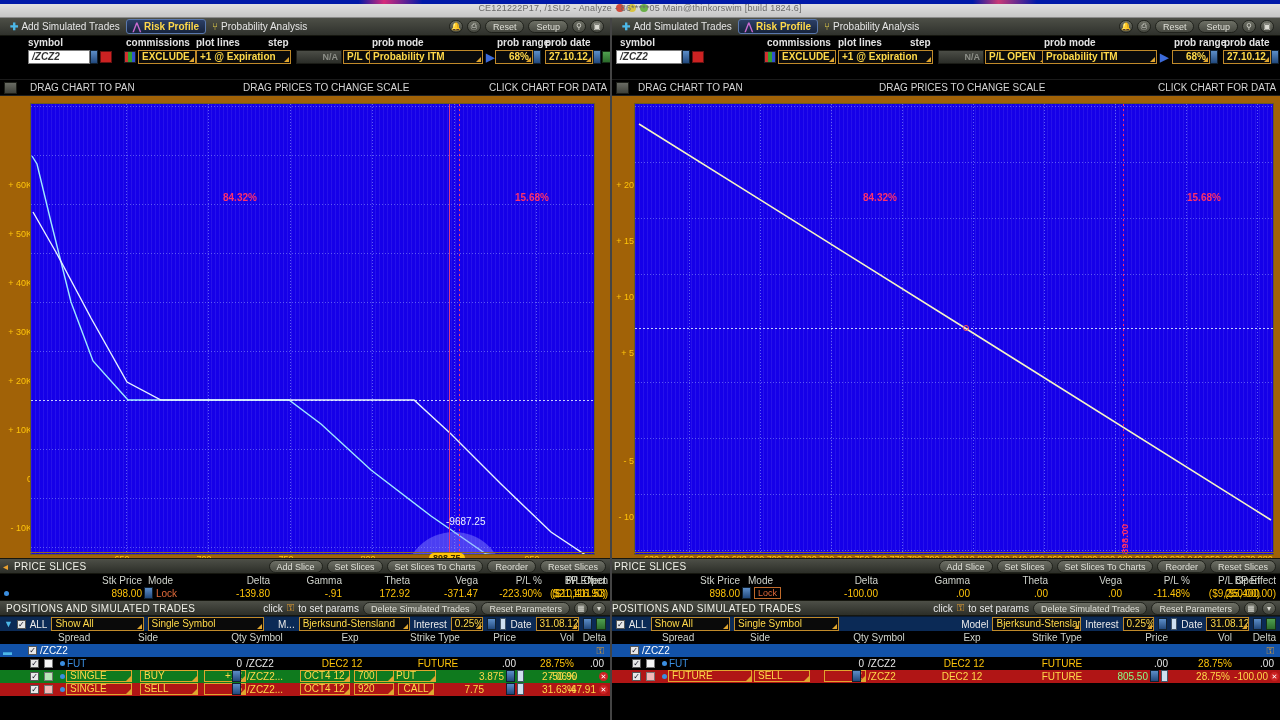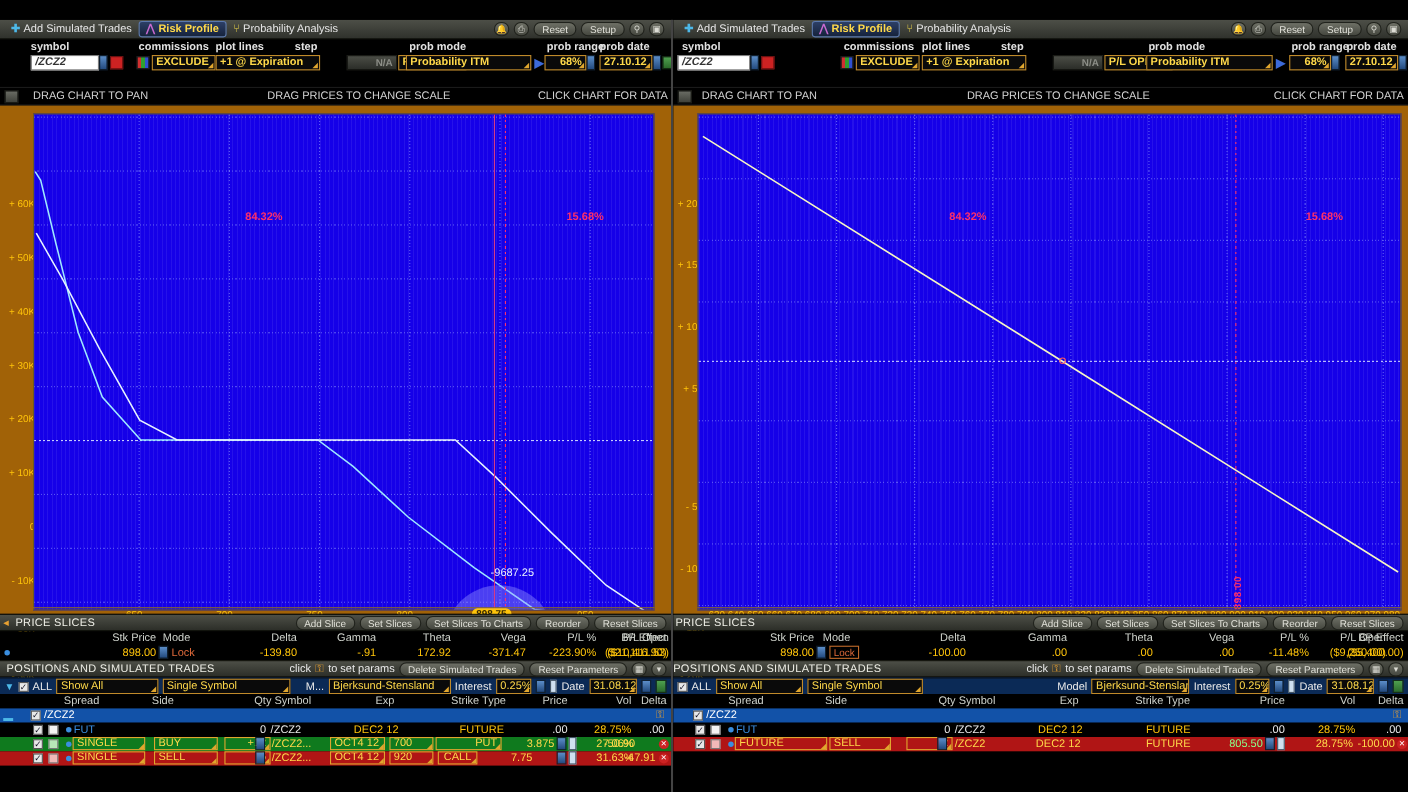--- a/index.html
+++ b/index.html
@@ -52,21 +52,21 @@
   .combo{height:14px;border:1px solid #c08a2a;background:#0a0a0a;color:#ffd94a;
     font-size:10px;line-height:12px;padding:0 3px;position:relative;white-space:nowrap;overflow:hidden;}
   .combo:after{content:"";position:absolute;right:1px;bottom:1px;border-left:5px solid transparent;
     border-bottom:5px solid #e0a62e;}
   .txtin{height:14px;border:1px solid #7d7d7d;background:#fff;color:#333;font-size:10px;
     line-height:12px;padding:0 3px;font-style:italic;}
   .spin{width:8px;height:14px;background:linear-gradient(#5c8ec9,#22497d);border:1px solid #102030;}
   .redsq{width:12px;height:12px;background:#cc2222;border:1px solid #661111;}
   .rgbsq{width:12px;height:12px;background:linear-gradient(90deg,#d03030 33%,#30a030 33%,#30a030 66%,#3050d0 66%);border:1px solid #222;}
   .na{height:14px;width:46px;background:linear-gradient(#4b4d46,#2b2d28);color:#8d8f88;
-    font-size:9px;text-align:right;line-height:13px;padding-right:3px;border:1px solid #1a1b16;margin-left:19px;}
+    font-size:9px;text-align:right;line-height:13px;padding-right:3px;border:1px solid #1a1b16;}
   .bluearrow{color:#3c6ad8;font-size:11px;}
   .grnsq{width:11px;height:12px;background:linear-gradient(#4fa04f,#2b6b2b);border:1px solid #163016;}
   .dotl{position:absolute;width:4px;height:4px;border-radius:50%;background:#3a6fd8;}
 
   
   .hints{position:relative;height:16px;background:#000;border-bottom:1px solid #202020;
     font-size:10px;color:#d4d4d4;}
   .hints span{position:absolute;top:2px;white-space:nowrap;}
   .icobox{position:absolute;left:4px;top:2px;width:13px;height:12px;
     background:linear-gradient(#6a6c64,#3f413a);border:1px solid #1d1f19;}
@@ -136,20 +136,29 @@
   .stepper{position:absolute;top:0;width:9px;height:12px;
     background:linear-gradient(#5c8ec9,#22497d);border:1px solid #102030;}
   .lockico{position:absolute;top:0;width:7px;height:12px;background:#cfe0f0;border:1px solid #456;}
   .keyico{position:absolute;font-size:10px;color:#e8a030;}
 </style>
 </head>
 <body>
 
 <div id="app">
 
+  <div class="titlebar">
+    <div class="tstripe"></div>
+    <div class="wbtns">
+      <div class="wbtn wb-r"></div>
+      <div class="wbtn wb-y"></div>
+      <div class="wbtn wb-g"></div>
+    </div>
+    <div class="title">CE121222P17, /1SU2 - Analyze - 86*****05 Main@thinkorswim [build 1824.6]</div>
+  </div>
 
   <div class="panel-split"></div>
 
   <div class="panel left">
 
     <div class="tabrow">
       <div class="tab">
         <span class="g g-plus">✚</span>
         <span>Add Simulated Trades</span>
       </div>
@@ -393,21 +402,21 @@
       <div class="chk" style="position:absolute;left:30px;top:2px">✓</div>
       <div class="gsq" style="left:44px;top:2px"></div>
       <div class="bluedot" style="left:60px;top:4px"></div>
       <div class="pill" style="left:66px;width:66px">SINGLE</div>
       <div class="pill" style="left:140px;width:58px">BUY</div>
       <div class="pill" style="left:204px;width:42px;text-align:right">+12</div>
       <div class="stepper" style="left:232px"></div>
       <div class="cell" style="left:247px;color:#ffd94a">/ZCZ2...</div>
       <div class="pill" style="left:300px;width:50px">OCT4 12</div>
       <div class="pill" style="left:354px;width:40px">700</div>
-      <div class="pill" style="left:396px;width:60px;text-align:right">PUT</div>
+      <div class="pill" style="left:376px;width:60px;text-align:center">PUT</div>
       <div class="cell" style="left:456px;width:48px;text-align:right;color:#ffd94a">3.875</div>
       <div class="stepper" style="left:506px"></div>
       <div class="lockico" style="left:517px"></div>
       <div class="cell" style="left:528px;width:48px;text-align:right;color:#ffd94a">27.06%</div>
       <div class="cell" style="right:9px;width:52px;color:#ffd94a">-50.90</div>
       <div class="xdot" style="right:2px;top:2px">✕</div>
     </div>
 
     <div class="trow red">
       <div class="chk" style="position:absolute;left:30px;top:2px">✓</div>

